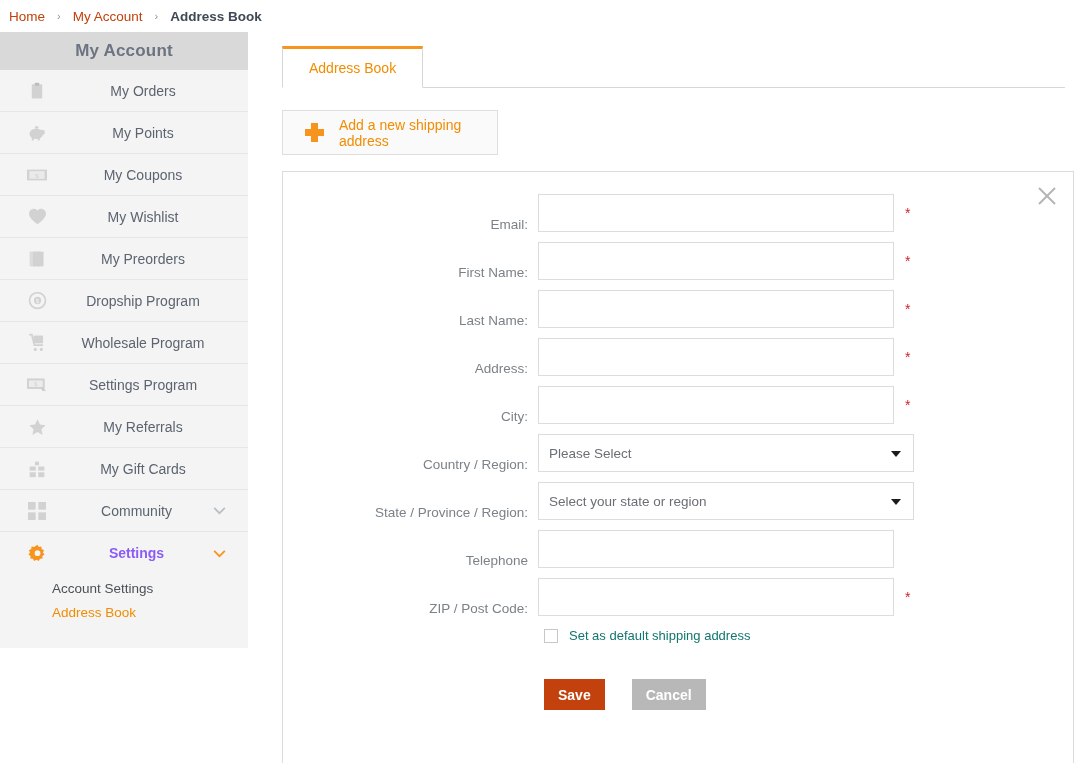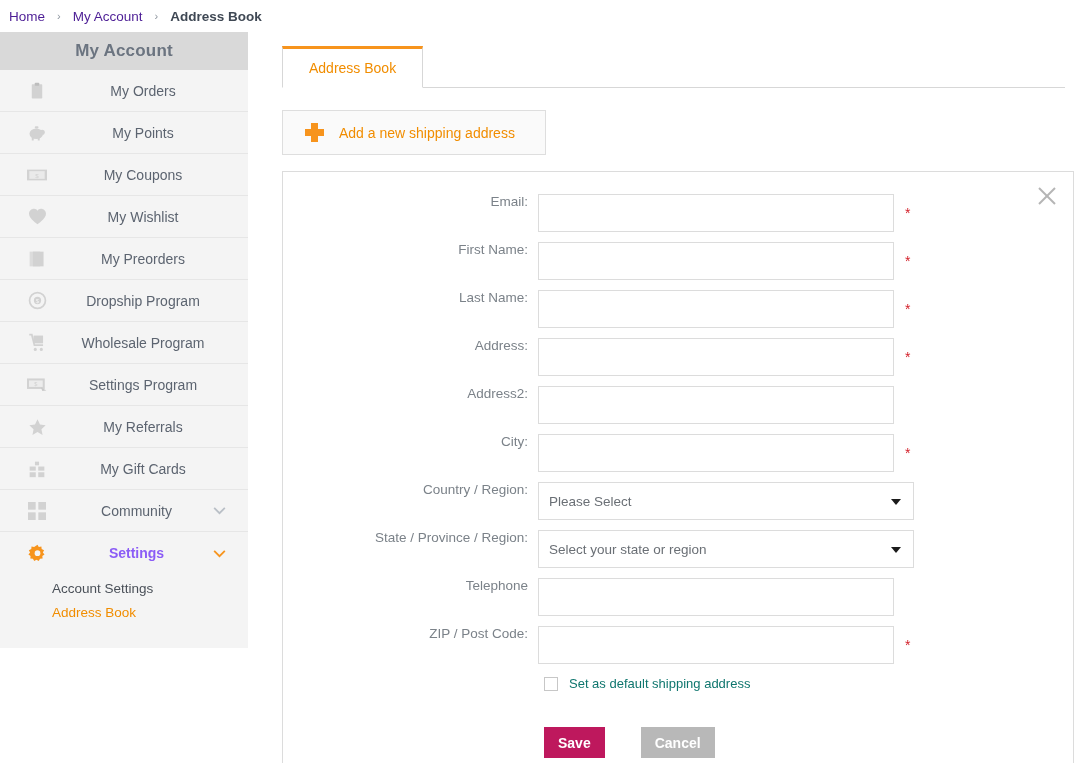--- a/index.html
+++ b/index.html
@@ -13,21 +13,21 @@
 
   
   .breadcrumb {
     height: 32px;
     display: flex;
     align-items: center;
     padding-left: 9px;
     font-size: 13.5px;
     color: #5a6470;
   }
-  .breadcrumb .crumb { color: #4c1d95; cursor: pointer; }
+  .breadcrumb .crumb { color: #c2410c; cursor: pointer; }
   .breadcrumb .crumb.current { font-weight: bold; color: #3f4854; cursor: default; }
   .breadcrumb .sep {
     color: #8d959e;
     font-size: 11px;
     margin: 0 12px;
     line-height: 1;
   }
 
   
   .page { display: flex; align-items: flex-start; }
@@ -124,21 +124,21 @@
     color: #f18d00;
     background: #ffffff;
     border: 1px solid #d7d7d7;
     border-bottom: 1px solid #ffffff;
     border-top: 3px solid #f7941d;
     cursor: pointer;
   }
 
   .add-address-btn {
     margin-top: 22px;
-    width: 264px;
+    width: 216px;
     height: 45px;
     background: #fafafa;
     border: 1px solid #dedede;
     display: flex;
     align-items: center;
     padding-left: 22px;
     font-size: 14px;
     color: #f18d00;
     cursor: pointer;
   }
@@ -169,21 +169,21 @@
     position: absolute;
     top: 12px; right: 14px;
     width: 24px; height: 24px;
     cursor: pointer;
     color: #b5b5b5;
   }
   .close-icon svg { display: block; }
 
   .form-row {
     display: flex;
-    align-items: flex-start;
+    align-items: flex-end;
     margin-bottom: 10px;
   }
   .form-label {
     width: 255px;
     flex: 0 0 255px;
     text-align: right;
     padding-right: 10px;
     font-size: 13.5px;
     color: #7b8289;
   }
@@ -261,21 +261,21 @@
     min-width: 58px;
     padding: 0 14px;
     border: none;
     font-size: 14px;
     font-weight: bold;
     color: #ffffff;
     cursor: pointer;
     font-family: "Liberation Sans", sans-serif;
     display: flex; align-items: center; justify-content: center;
   }
-  .btn-save { background: #be185d; margin-right: 36px; }
+  .btn-save { background: #c2410c; margin-right: 27px; }
   .btn-cancel { background: #b8b8b8; }
 </style>
 </head>
 <body>
 
 <div class="breadcrumb">
     <span class="crumb">Home</span>
     <span class="sep">›</span>
     <span class="crumb">My Account</span>
     <span class="sep">›</span>
@@ -456,25 +456,20 @@
             <div class="form-label">Last Name:</div>
             <div class="field-wrap"><input class="txt-input" type="text" placeholder="" style=""></div>
             <span class="req">*</span>
           </div>
           <div class="form-row">
             <div class="form-label">Address:</div>
             <div class="field-wrap"><input class="txt-input" type="text" placeholder="" style=""></div>
             <span class="req">*</span>
           </div>
           <div class="form-row">
-            <div class="form-label">Address2:</div>
-            <div class="field-wrap"><input class="txt-input" type="text" placeholder="" style=""></div>
-            <span class="req hidden">*</span>
-          </div>
-          <div class="form-row">
             <div class="form-label">City:</div>
             <div class="field-wrap"><input class="txt-input" type="text" placeholder="" style=""></div>
             <span class="req">*</span>
           </div>
           <div class="form-row">
             <div class="form-label">Country / Region:</div>
             <div class="field-wrap">
               <div class="sel-input">
                 <span>Please Select</span>
                 <span class="caret"></span>

